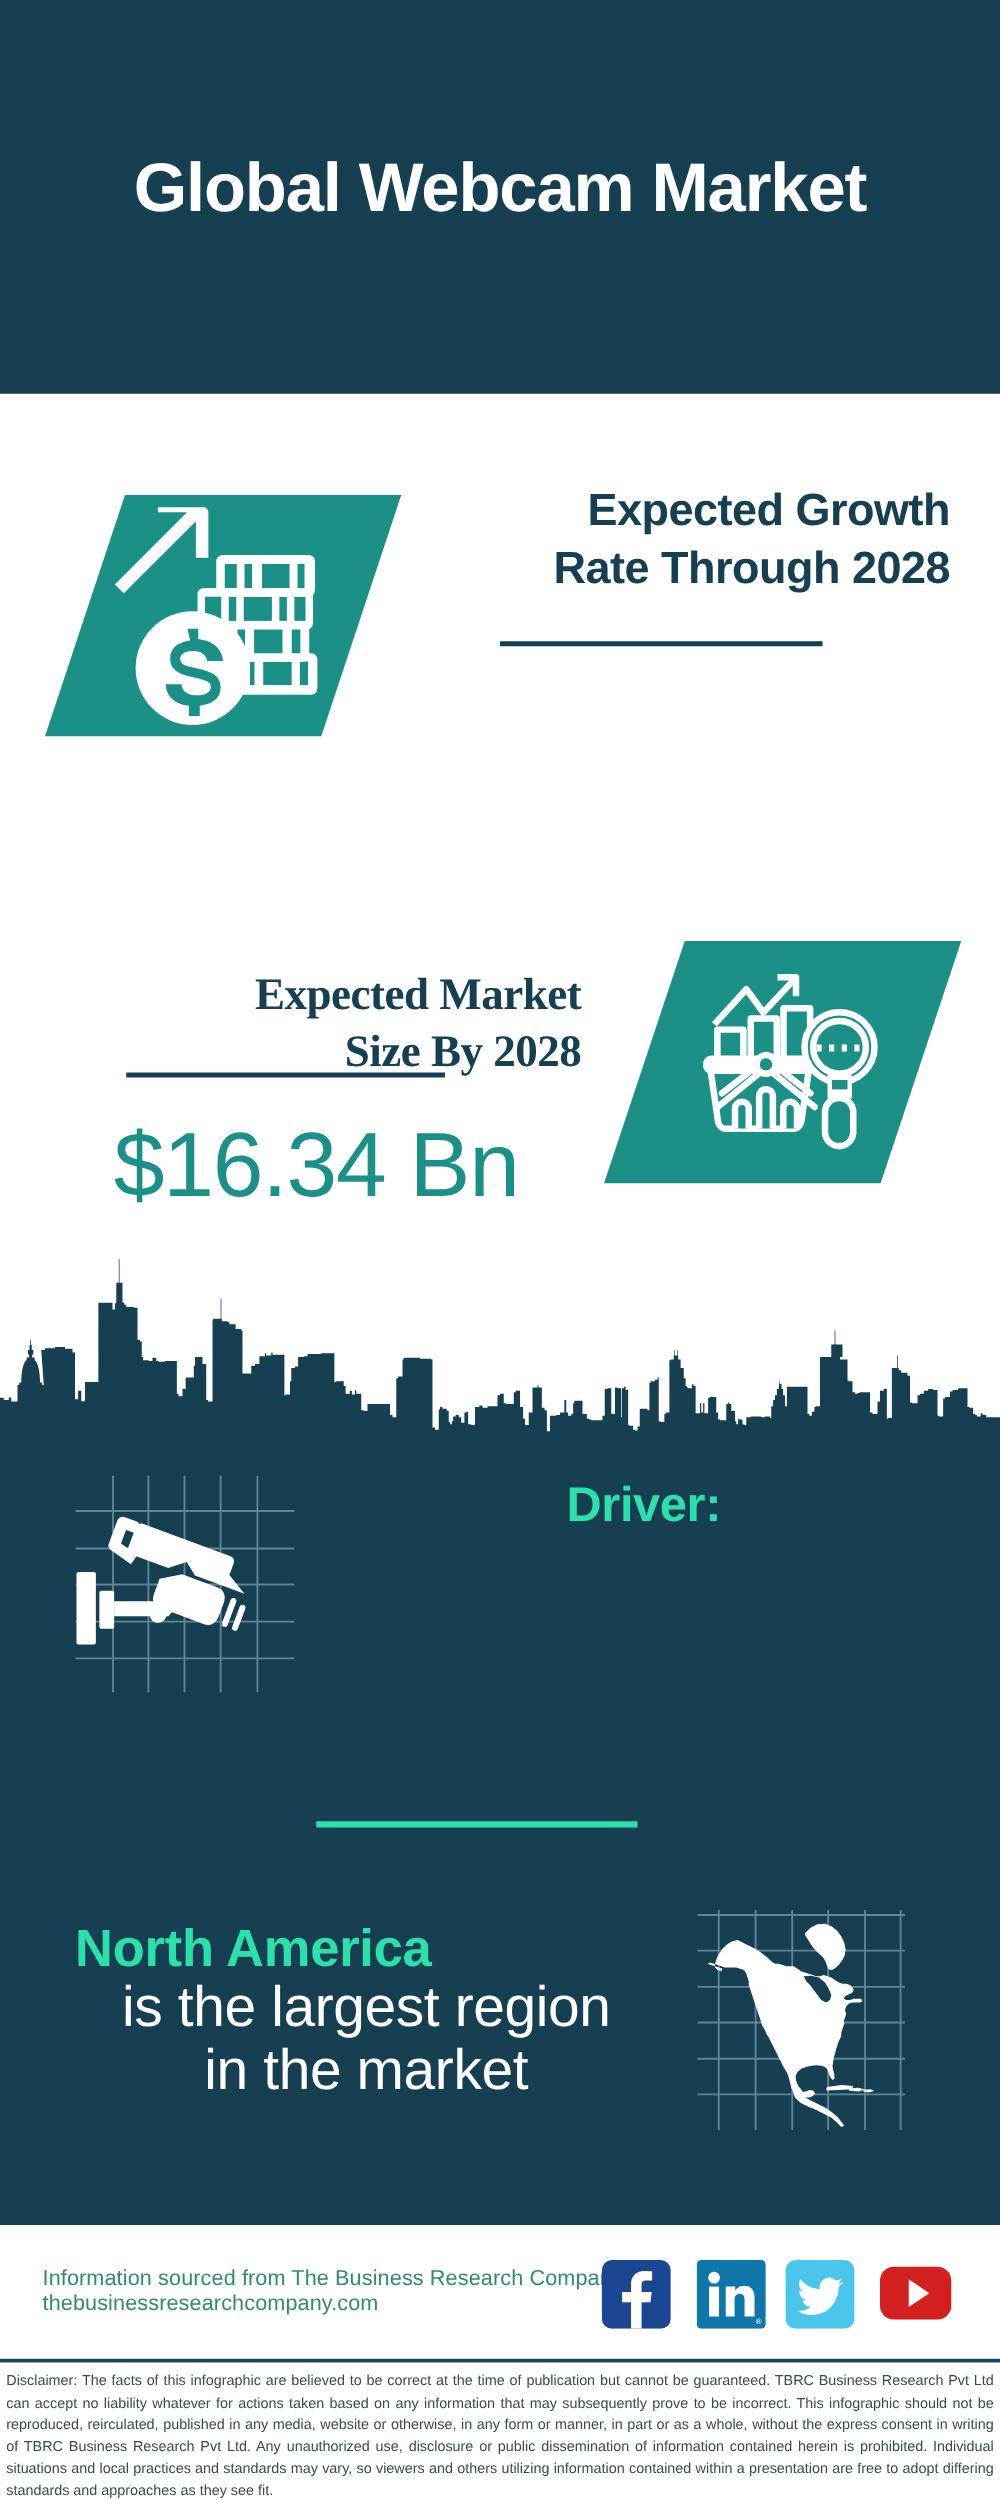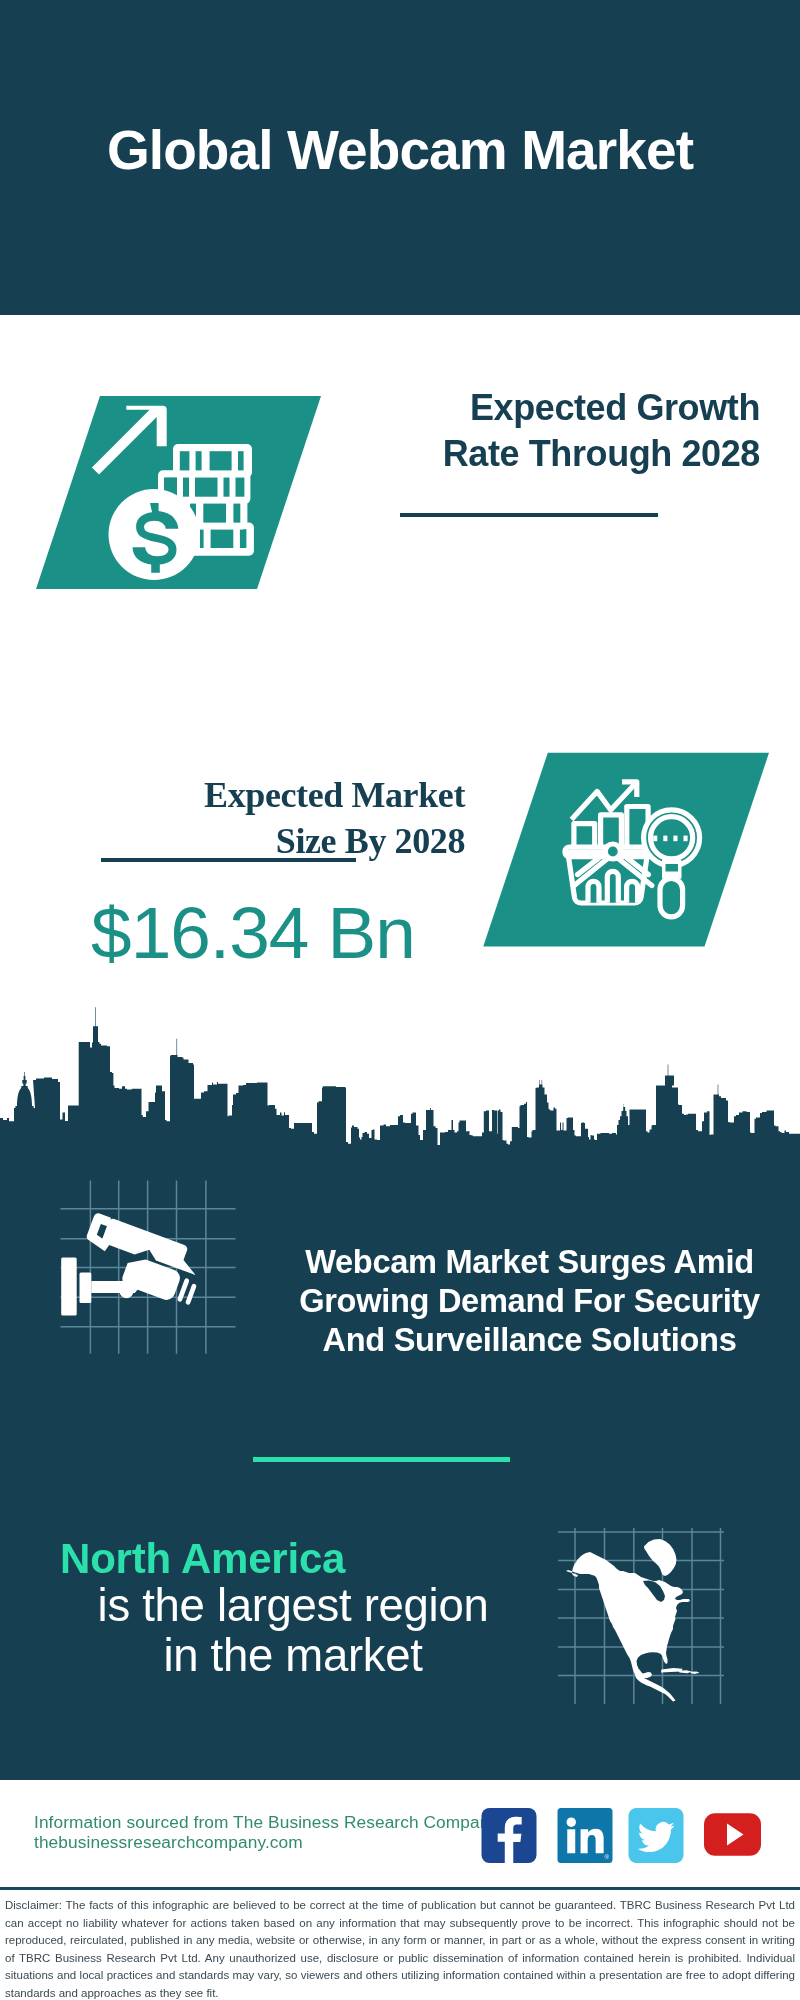--- a/index.html
+++ b/index.html
@@ -186,21 +186,21 @@
 
         <path d="M108 48 h35 a10 10 0 0 1 10 10 v16 a10 10 0 0 1 -10 10 h-44 a9 9 0 0 1 -9 -9 v-16 z"></path>
 
         <path d="M92 78 h16 v12 a8 8 0 0 1 -16 0 z"></path>
 
         <rect x="158" y="52" width="5.5" height="28" rx="2.7"></rect>
         <rect x="168" y="55" width="5.5" height="25" rx="2.7"></rect>
       </g>
     </g>
   </svg>
-  <div class="driver-text" style="left:282px; top:1243px; width:495px;">Webcam Market Surges Amid<br>Growing Demand For Security<br>And Surveillance Solutions</div>
+  <div class="driver-label" style="left:275px; top:1183px; width:480px;">Driver:</div>
 
   <div class="mid-rule" style="left:253px; top:1457px; width:257px;"></div>
 
   <div class="src-line" style="left:34px; top:1812px;">Information sourced from The Business Research Company</div>
   <div class="src-line" style="left:34px; top:1832px;">thebusinessresearchcompany.com</div>
 
   <svg class="social" style="left:481px; top:1808px;" viewBox="0 0 62 62">
     <rect width="62" height="62" rx="9" fill="#1b4792"></rect>
     <path d="M35.8 62 V38.2 h8 l1.2 -9.3 h-9.2 v-5.9 c0 -2.7 0.75 -4.5 4.6 -4.5 h4.9 v-8.3 c-0.85 -0.11 -3.76 -0.37 -7.15 -0.37 c-7.07 0 -11.9 4.3 -11.9 12.2 v6.8 h-8 v9.3 h8 V62 z" fill="#ffffff"></path>
   </svg>

